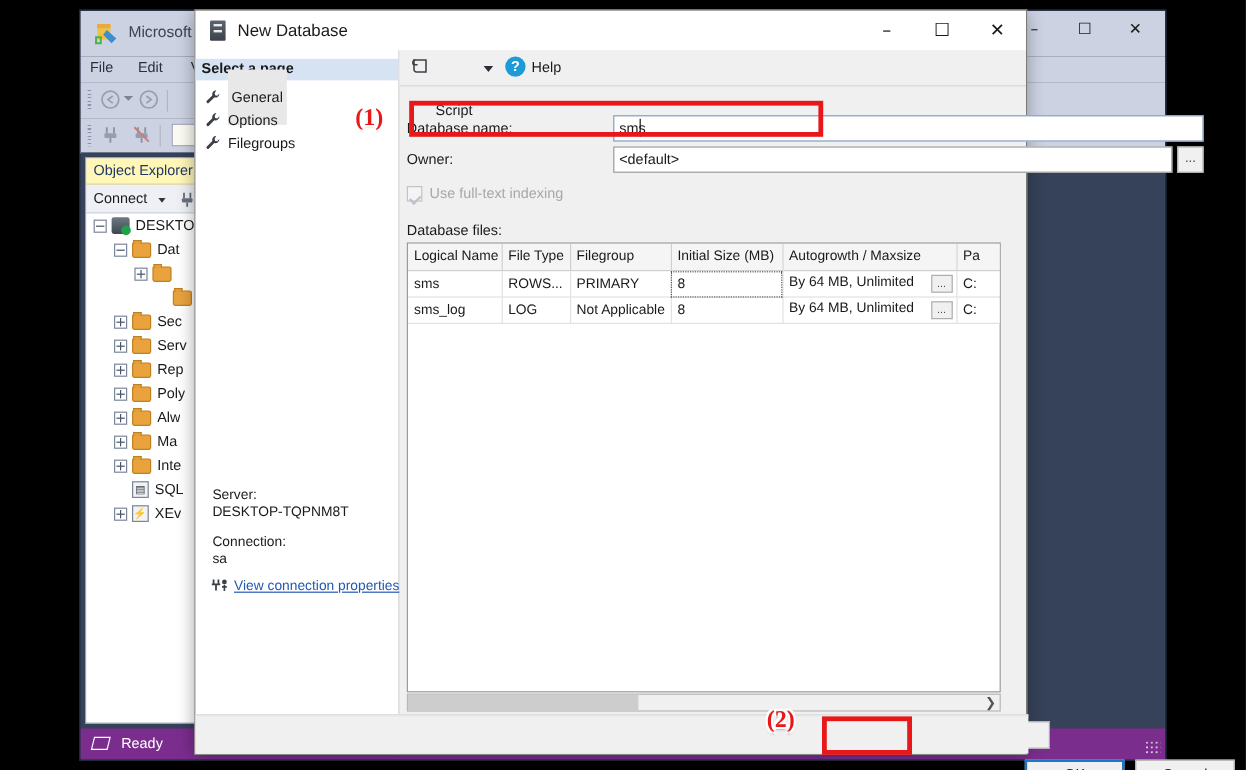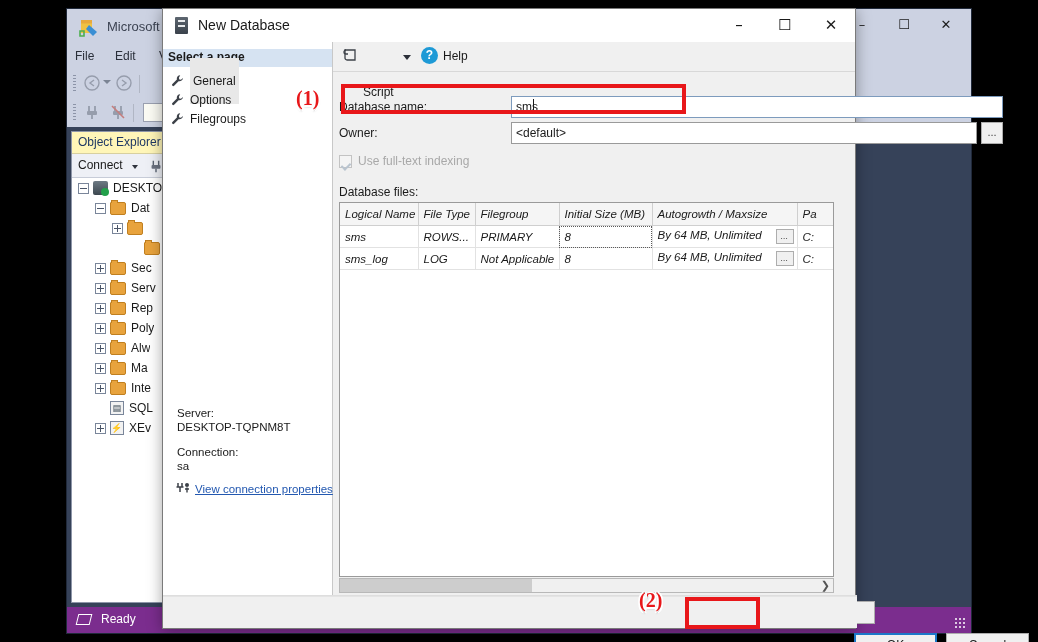--- a/index.html
+++ b/index.html
@@ -587,21 +587,20 @@
     border: 1px solid #9a9a9a;
     box-sizing: border-box;
     overflow: hidden;
   }
   table.grid {
     border-collapse: collapse;
     table-layout: fixed;
     width: 545px;
     font-size: 11.5px;
     color: #1a1a1a;
-    font-style: italic;
   }
   table.grid th {
     background: #f5f5f5;
     border-right: 1px solid #cfcfcf;
     border-bottom: 1px solid #cfcfcf;
     font-weight: normal;
     text-align: left;
     padding: 3px 0 3px 5px;
     height: 16px;
     white-space: nowrap;

